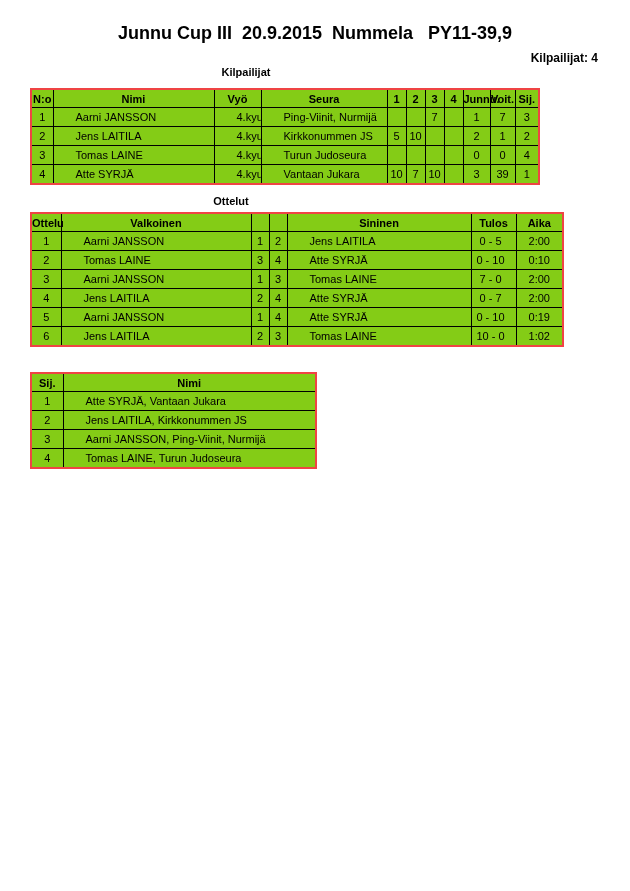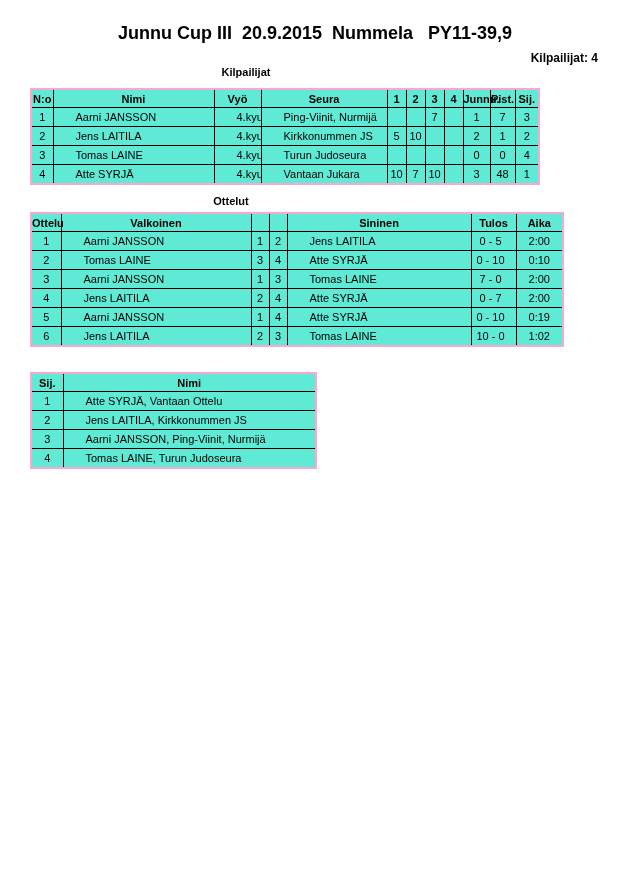--- a/index.html
+++ b/index.html
@@ -17,21 +17,21 @@
   .count{
     position:absolute;top:51px;right:32px;
     font-size:12px;font-weight:bold;
   }
   .heading{position:absolute;font-size:11px;font-weight:bold;text-align:center;}
   .h-kilpailijat{top:66px;left:30px;width:432px;}
   .h-ottelut{top:195px;left:30px;width:402px;}
   .h-tulokset{top:354px;left:30px;width:285px;}
   table{
     position:absolute;border-collapse:collapse;table-layout:fixed;
-    border:2px solid #f9a8d4;background:#5eead4;
+    border:2px solid #ef4444;background:#84cc16;
   }
   .t1{top:88px;left:30px;width:508px;}
   .t2{top:212px;left:30px;width:532px;}
   .t3{top:372px;left:30px;width:285px;}
   th,td{border:1px solid #000;font-size:11px;white-space:nowrap;overflow:hidden;padding:0;}
   th{font-weight:bold;text-align:center;height:17px;overflow:visible;}
   td{height:18px;}
   .L{text-align:left;padding-left:22px;}
   .C{text-align:center;}
   .R{text-align:center;padding-right:6px;}
@@ -64,21 +64,21 @@
       <tr>
         <th>N:o</th>
         <th>Nimi</th>
         <th>Vyö</th>
         <th>Seura</th>
         <th>1</th>
         <th>2</th>
         <th>3</th>
         <th>4</th>
         <th>Junnu.</th>
-        <th>Pist.</th>
+        <th>Voit.</th>
         <th>Sij.</th>
       </tr>
     </thead>
     <tbody>
       <tr>
         <td class="C">1</td>
         <td class="L">Aarni JANSSON</td>
         <td class="L">4.kyu</td>
         <td class="L">Ping-Viinit, Nurmijä</td>
         <td class="C"></td>
@@ -118,21 +118,21 @@
       <tr>
         <td class="C">4</td>
         <td class="L">Atte SYRJÄ</td>
         <td class="L">4.kyu</td>
         <td class="L">Vantaan Jukara</td>
         <td class="C">10</td>
         <td class="C">7</td>
         <td class="C">10</td>
         <td class="C"></td>
         <td class="C">3</td>
-        <td class="C">48</td>
+        <td class="C">39</td>
         <td class="C">1</td>
       </tr>
     </tbody>
   </table>
 
   <div class="heading h-ottelut">Ottelut</div>
 
   <table class="t2">
     <colgroup>
       <col style="width:30px">
@@ -220,21 +220,21 @@
     </colgroup>
     <thead>
       <tr>
         <th>Sij.</th>
         <th>Nimi</th>
       </tr>
     </thead>
     <tbody>
       <tr>
         <td class="C">1</td>
-        <td class="L">Atte SYRJÄ, Vantaan Ottelu</td>
+        <td class="L">Atte SYRJÄ, Vantaan Jukara</td>
       </tr>
       <tr>
         <td class="C">2</td>
         <td class="L">Jens LAITILA, Kirkkonummen JS</td>
       </tr>
       <tr>
         <td class="C">3</td>
         <td class="L">Aarni JANSSON, Ping-Viinit, Nurmijä</td>
       </tr>
       <tr>

